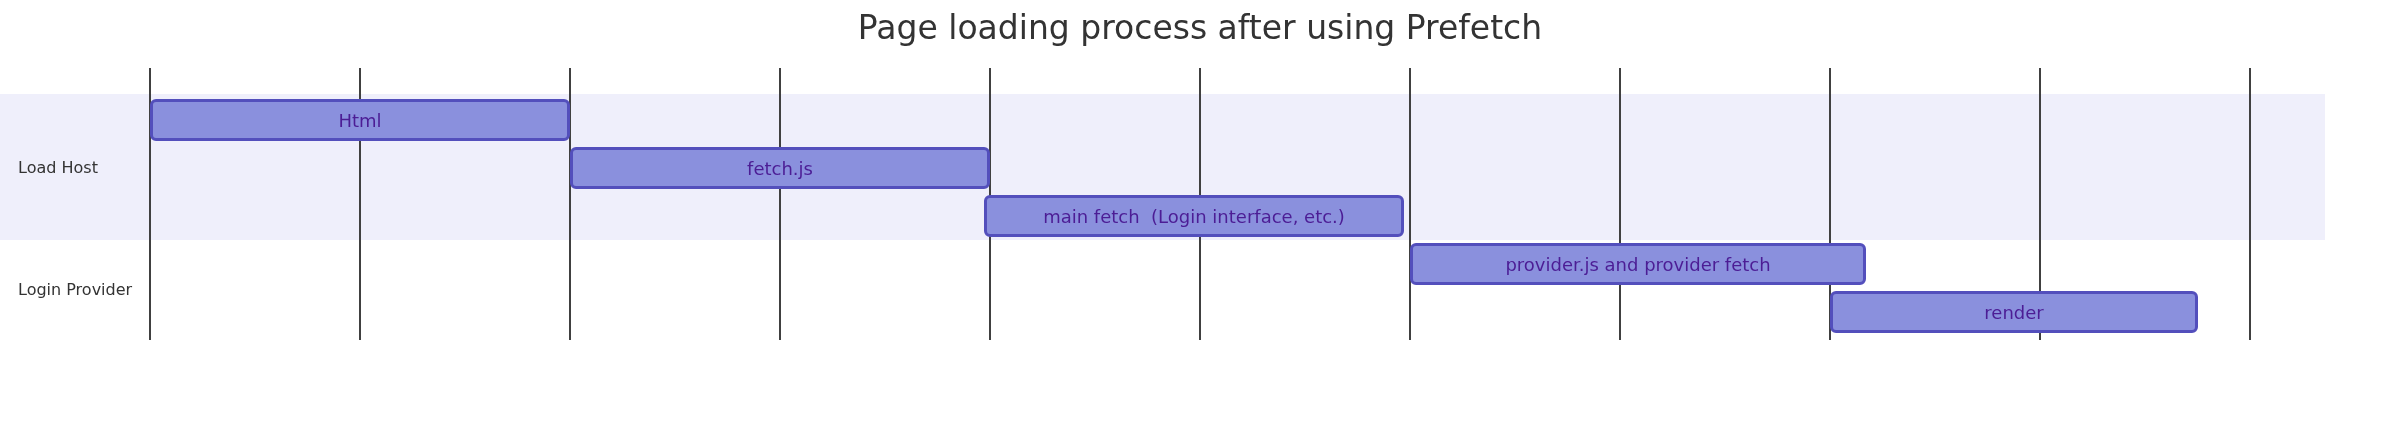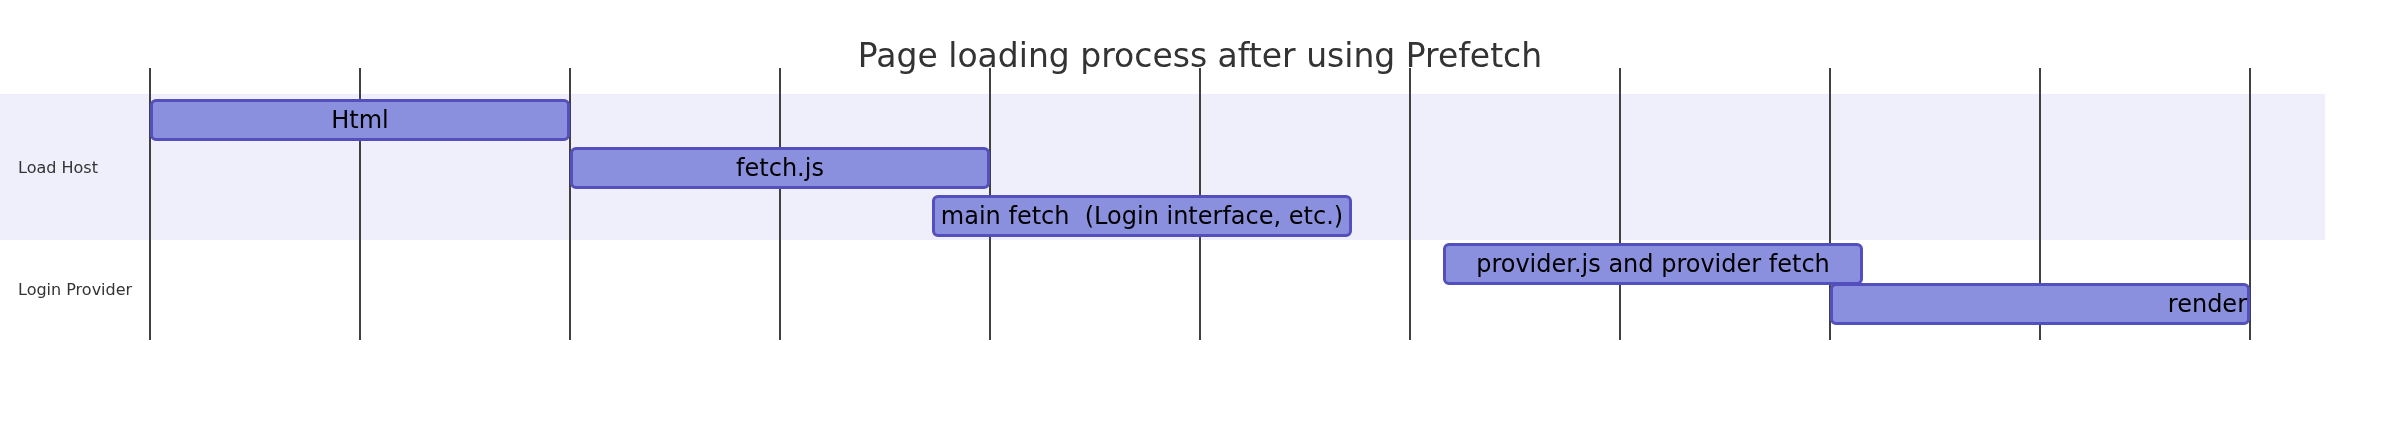--- a/index.html
+++ b/index.html
@@ -13,21 +13,20 @@
   }
   .chart-title {
     position: absolute;
     top: 8px;
     left: 0;
     width: 100%;
     text-align: center;
     font-size: 33px;
     font-weight: 400;
     color: #333333;
-    margin-top: 28px;
   }
   .section-band {
     position: absolute;
     left: 0;
     top: 94px;
     width: 2325px;
     height: 146px;
     background: #efeffb;
   }
   .grid-line {
@@ -42,22 +41,22 @@
     height: 42px;
     box-sizing: border-box;
     background: #8a90dd;
     border: 3px solid #534fbc;
     border-radius: 6px;
     display: flex;
     align-items: center;
     justify-content: center;
   }
   .task-label {
-    color: #000000;
-    font-size: 24px;
+    color: #4c1d95;
+    font-size: 18px;
     white-space: pre;
   }
   .section-label {
     position: absolute;
     left: 18px;
     transform: translateY(-50%);
     font-size: 16px;
     color: #333333;
     white-space: nowrap;
   }
@@ -88,23 +87,23 @@
 
   <div class="section-label" style="top:289px;">Login Provider</div>
 
   <div id="bars-layer">
       <div class="task-bar" style="left: 150px; width: 420px; top: 99px;">
         <span class="task-label">Html</span>
       </div>
       <div class="task-bar" style="left: 570px; width: 420px; top: 147px;">
         <span class="task-label">fetch.js</span>
       </div>
-      <div class="task-bar" style="left: 932px; width: 420px; top: 195px;">
+      <div class="task-bar" style="left: 984px; width: 420px; top: 195px;">
         <span class="task-label">main fetch  (Login interface, etc.)</span>
       </div>
-      <div class="task-bar" style="left: 1410px; width: 420px; top: 243px; margin-left: 33px;">
+      <div class="task-bar" style="left: 1410px; width: 456px; top: 243px;">
         <span class="task-label">provider.js and provider fetch</span>
       </div>
-      <div class="task-bar" style="left: 1830px; width: 420px; top: 283px; justify-content: flex-end;">
+      <div class="task-bar" style="left: 1830px; width: 368px; top: 291px;">
         <span class="task-label">render</span>
       </div>
     </div>
 </div>
 
 </body></html>

